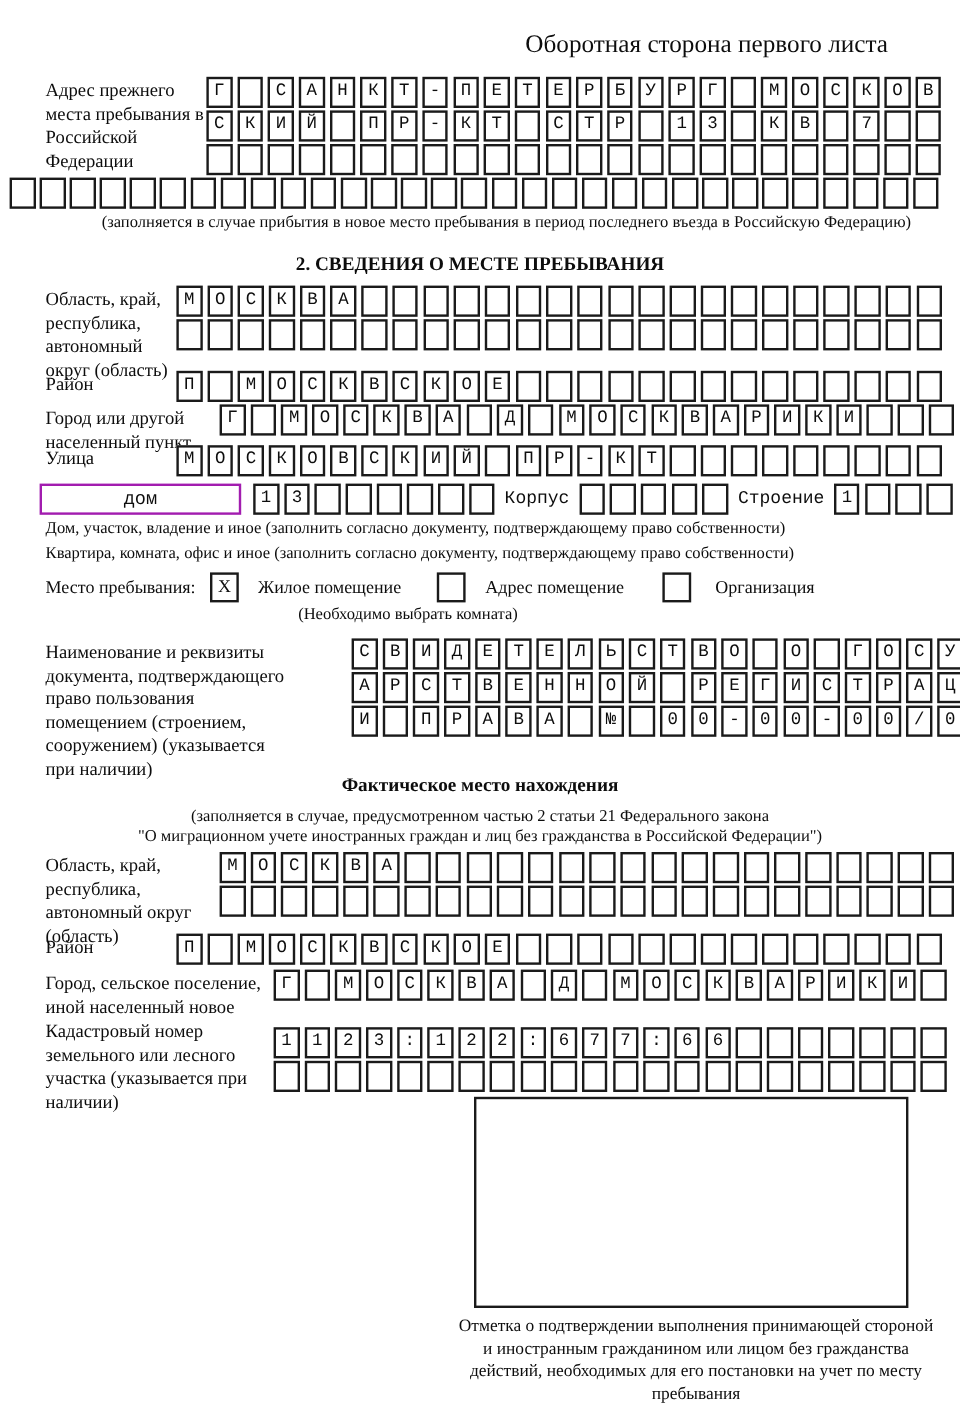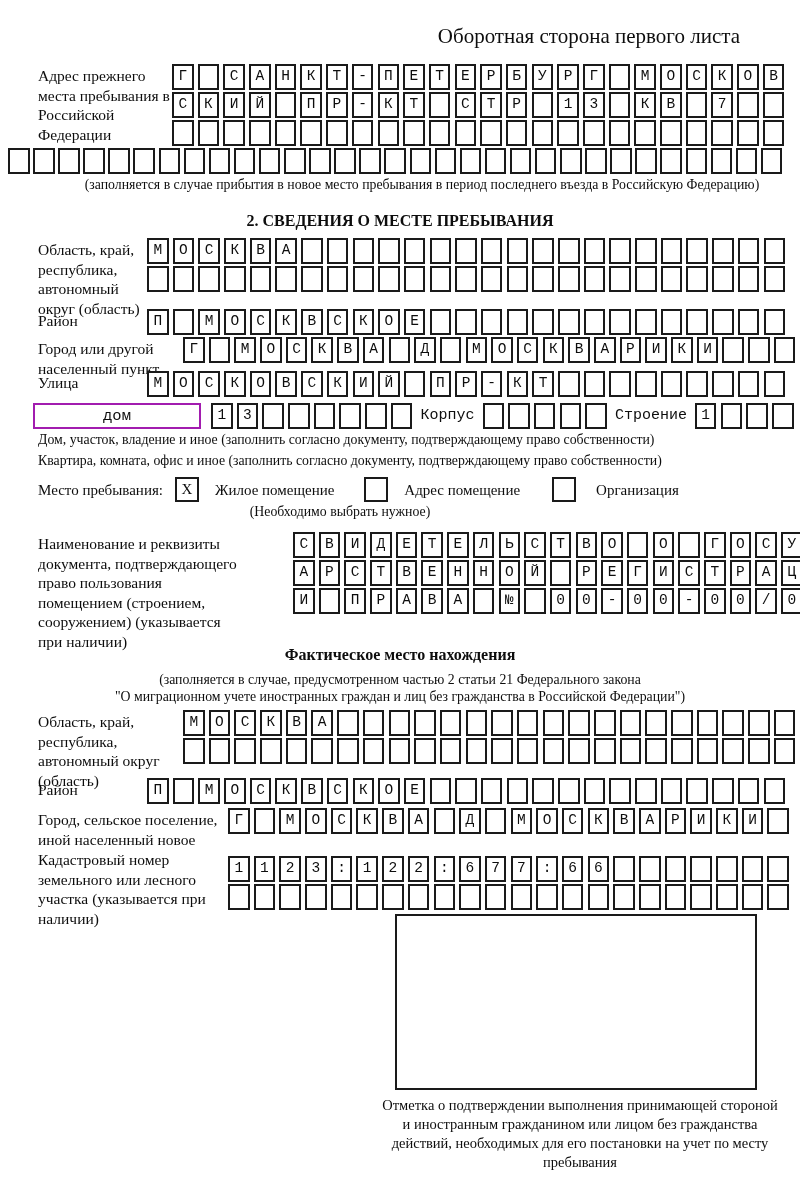--- a/index.html
+++ b/index.html
@@ -84,21 +84,21 @@
 
   <div class="stay-row" style="margin-top:8px;">
     <span class="mid-lbl" style="margin-left:38px;">Место пребывания:</span>
     <span class="cb" style="margin-left:8px;">X</span>
     <span class="mid-lbl" style="margin-left:12px;">Жилое помещение</span>
     <span class="cb" style="margin-left:26px;"></span>
     <span class="mid-lbl" style="margin-left:12px;">Адрес помещение</span>
     <span class="cb" style="margin-left:28px;"></span>
     <span class="mid-lbl" style="margin-left:16px;">Организация</span>
   </div>
-  <div class="note-c" style="width:680px;">(Необходимо выбрать нужное)</div>
+  <div class="note-c" style="width:680px;">(Необходимо выбрать комната)</div>
 
   <div class="frow" style="margin-top:12px;padding-left:48px;">
     <div class="abs-lbl lbl" style="width:205px;">Наименование и реквизиты документа, подтверждающего право пользования помещением (строением, сооружением) (указывается при наличии)</div>
     <div class="cellrow ml245"><span class="cell">С</span><span class="cell">В</span><span class="cell">И</span><span class="cell">Д</span><span class="cell">Е</span><span class="cell">Т</span><span class="cell">Е</span><span class="cell">Л</span><span class="cell">Ь</span><span class="cell">С</span><span class="cell">Т</span><span class="cell">В</span><span class="cell">О</span><span class="cell"></span><span class="cell">О</span><span class="cell"></span><span class="cell">Г</span><span class="cell">О</span><span class="cell">С</span><span class="cell">У</span><span class="cell">Д</span></div>
     <div class="cellrow ml245"><span class="cell">А</span><span class="cell">Р</span><span class="cell">С</span><span class="cell">Т</span><span class="cell">В</span><span class="cell">Е</span><span class="cell">Н</span><span class="cell">Н</span><span class="cell">О</span><span class="cell">Й</span><span class="cell"></span><span class="cell">Р</span><span class="cell">Е</span><span class="cell">Г</span><span class="cell">И</span><span class="cell">С</span><span class="cell">Т</span><span class="cell">Р</span><span class="cell">А</span><span class="cell">Ц</span><span class="cell">И</span></div>
     <div class="cellrow ml245"><span class="cell">И</span><span class="cell"></span><span class="cell">П</span><span class="cell">Р</span><span class="cell">А</span><span class="cell">В</span><span class="cell">А</span><span class="cell"></span><span class="cell">№</span><span class="cell"></span><span class="cell">0</span><span class="cell">0</span><span class="cell">-</span><span class="cell">0</span><span class="cell">0</span><span class="cell">-</span><span class="cell">0</span><span class="cell">0</span><span class="cell">/</span><span class="cell">0</span><span class="cell">0</span><span class="cell">0</span></div>
   </div>
 
   <div class="sec-title" style="margin-top:32px;">Фактическое место нахождения</div>
   <div class="note-c" style="margin-top:7px;">(заполняется в случае, предусмотренном частью 2 статьи 21 Федерального закона</div>

